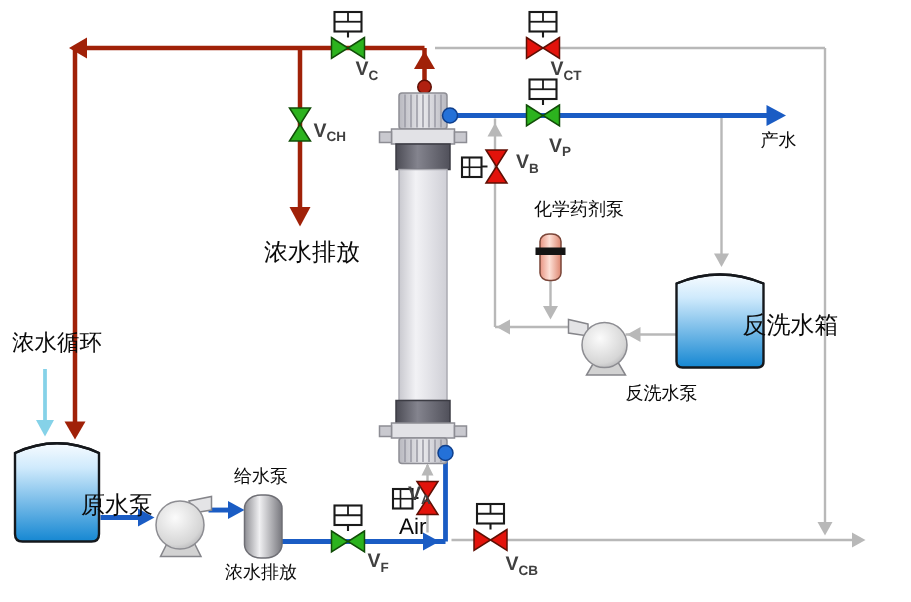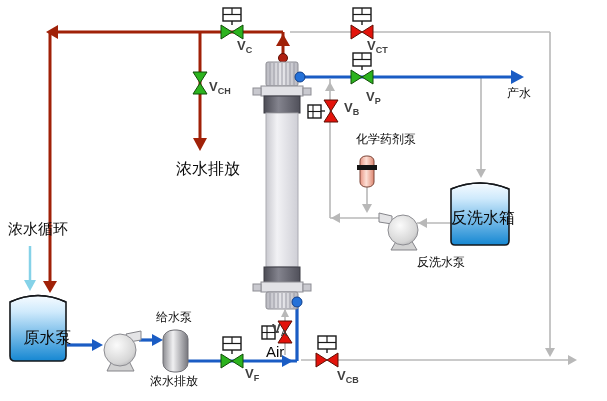--- a/index.html
+++ b/index.html
@@ -4,21 +4,21 @@
 <style>
   html,body{margin:0;padding:0;background:#fff;}
   .stage{
     position:relative;width:607px;height:401px;background:#ffffff;overflow:hidden;
     font-family:"Liberation Sans","DejaVu Sans",sans-serif;
   }
   .stage svg{position:absolute;left:0;top:0;}
   .lbl{position:absolute;color:#0a0a0a;font-weight:normal;font-size:12px;line-height:1.1;white-space:nowrap;}
   .lbl.big{font-size:16px;}
   .lbl.small{font-size:15px;}
-  .lbl.center{text-align:center;}
+  .lbl.center{margin-left:44px;}
   .vlbl{position:absolute;color:#404040;font-weight:bold;font-size:13px;white-space:nowrap;}
   .vlbl sub{font-size:9px;vertical-align:-3px;letter-spacing:0;}
 </style>
 </head>
 <body>
 
 <div class="stage">
 
 <svg width="607" height="401" viewBox="0 0 607 401">
   <defs>

